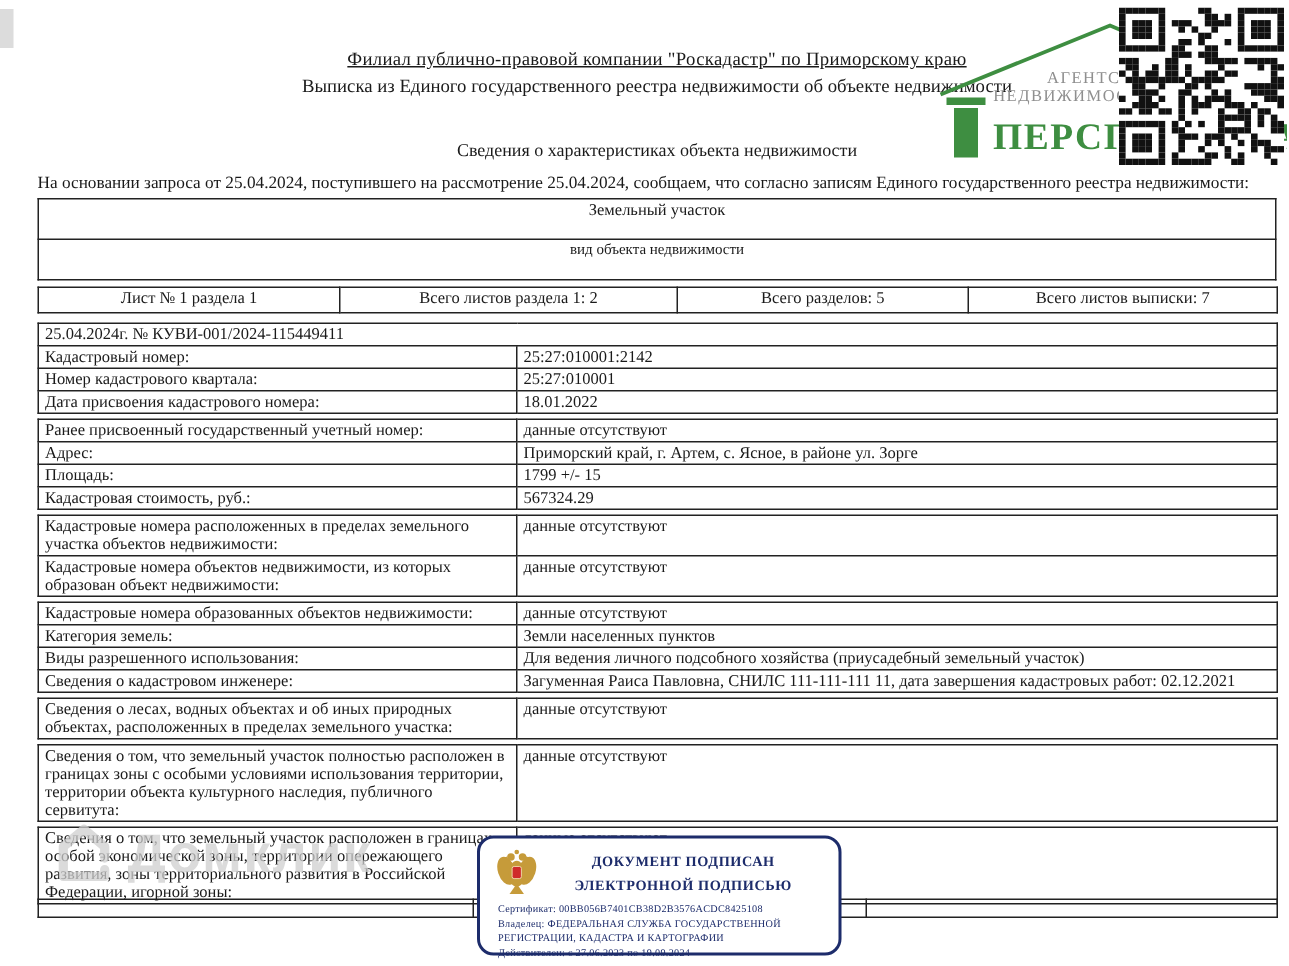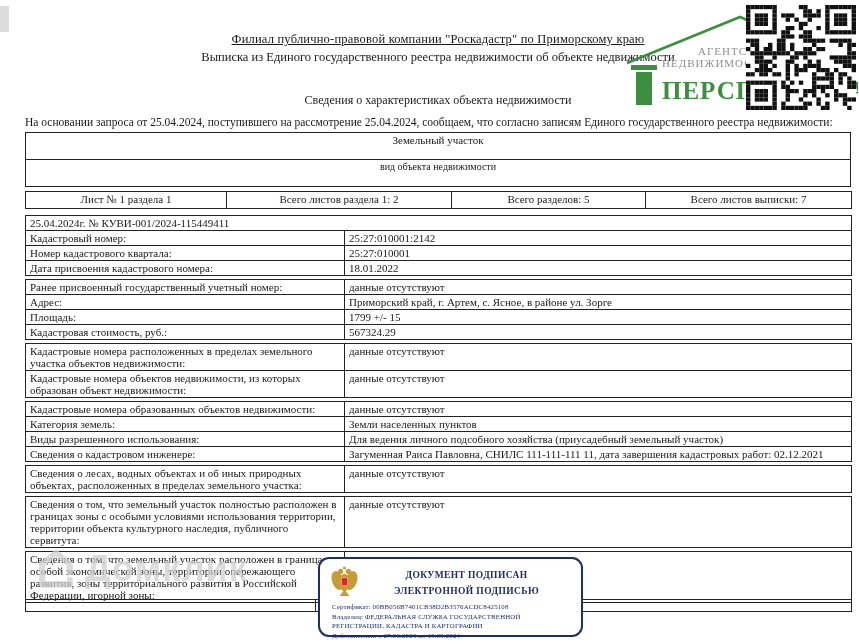--- a/index.html
+++ b/index.html
@@ -45,21 +45,21 @@
   
   .foot-tbl { position:absolute; left:25px; top:599px; z-index:2; }
   .foot-tbl td { height:12px; text-align:center; font-size:10.5px; line-height:11px; background:transparent; }
   .foot-tbl col:nth-child(1){width:290px;} .foot-tbl col:nth-child(2){width:262px;} .foot-tbl col:nth-child(3){width:274px;}
   .foot-tbl tr.sig-row td { height:12px; }
 
   .watermark { position:absolute; left:33px; top:546px; z-index:1; display:flex; align-items:center; opacity:.75; }
   .watermark svg { width:46px; height:46px; }
   .watermark span { font-family:"Liberation Sans", sans-serif; font-weight:bold; font-size:36px; color:#cfcfcf; letter-spacing:1px; margin-left:6px; }
 
-  .stamp { position:absolute; left:318px; top:557px; width:265px; height:80px; background:#fff;
+  .stamp { position:absolute; left:318px; top:557px; width:243px; height:80px; background:#fff;
            border:2.5px solid #1d2c6b; border-radius:11px; z-index:5; padding:7px 10px 4px 12px; }
   .stamp .eagle { position:absolute; left:11px; top:6px; width:27px; height:33px; }
   .st-line1, .st-line2 { color:#1d2c6b; font-size:9.5px; font-weight:bold; letter-spacing:.4px;
                          text-align:center; padding-left:30px; }
   .st-line1 { margin-top:4px; }
   .st-line2 { margin-top:6px; margin-bottom:6px; }
   .st-small { color:#1d2c6b; font-size:6.8px; line-height:9.5px; letter-spacing:.2px; }
 </style>
 </head>
 <body>

